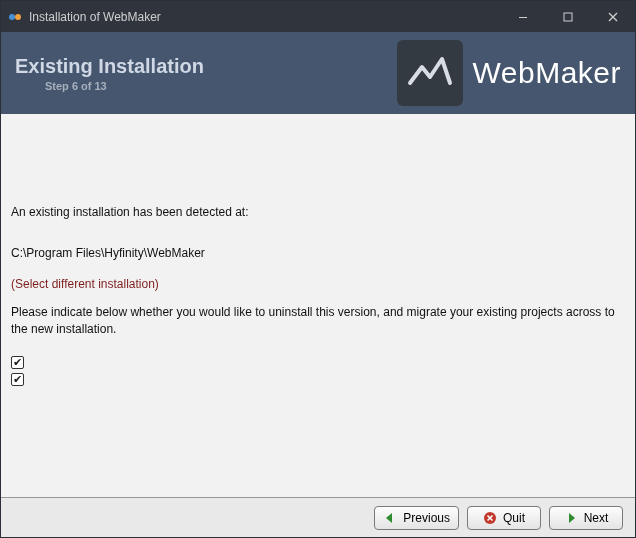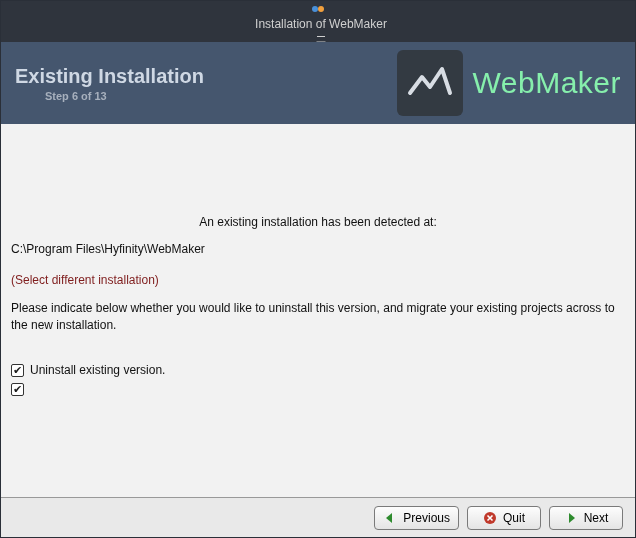--- a/index.html
+++ b/index.html
@@ -13,27 +13,26 @@
   }
   .window {
     width: 636px;
     height: 538px;
     border: 1px solid #2a2f38;
     background: #f2f2f2;
     display: flex;
     flex-direction: column;
   }
   .titlebar {
-    height: 41px;
+    height: 31px;
     background: #2f343d;
     color: #d0d0d0;
     display: flex;
     align-items: center;
     padding-left: 6px;
-    flex-direction: column;
   }
   .titlebar-icon {
     width: 16px; height: 16px;
     margin-right: 6px;
     display: inline-flex;
     align-items: center;
     justify-content: center;
   }
   .titlebar-title { font-size: 12px; flex: 1; }
   .winbtn {
@@ -67,46 +66,46 @@
   .brand {
     display: flex; align-items: center; gap: 10px;
   }
   .brand-badge {
     width: 66px; height: 66px;
     background: #333a42;
     border-radius: 6px;
     display:flex; align-items:center; justify-content:center;
   }
   .brand-text {
-    color: #86efac;
+    color: #ffffff;
     font-size: 30px;
     letter-spacing: 0.5px;
   }
 
   .content {
     flex:1;
     padding: 10px 10px 4px 10px;
     background: #f2f2f2;
     color: #111;
     font-size: 12px;
     line-height: 1.4;
     display:flex;
     flex-direction: column;
   }
   .content .spacer-top { height: 80px; }
-  .para { margin-bottom: 10px; text-align: center; }
+  .para { margin-bottom: 24px; }
   .path { margin-bottom: 14px; }
   .link {
     color: #7f1d1d;
     text-decoration: none;
     display:inline-block;
     margin-bottom: 12px;
     cursor: default;
   }
-  .instruct { margin-bottom: 28px; }
+  .instruct { margin-bottom: 18px; }
   .check-row {
     display:flex; align-items:center; gap:6px;
     margin-bottom:4px;
   }
   .check {
     width:13px; height:13px;
     border:1px solid #333;
     background:#fff;
     display:flex; align-items:center; justify-content:center;
     font-size:11px; line-height:1;
@@ -185,21 +184,20 @@
 
   <div class="content">
     <div class="spacer-top"></div>
     <div class="para">An existing installation has been detected at:</div>
     <div class="path">C:\Program Files\Hyfinity\WebMaker</div>
     <a class="link">(Select different installation)</a>
     <div class="instruct">Please indicate below whether you would like to uninstall this version, and migrate your existing projects across to the new installation.</div>
 
     <div class="check-row">
       <span class="check">✔</span>
-      <span>Uninstall existing version.</span>
     </div>
     <div class="check-row">
       <span class="check">✔</span>
     </div>
   </div>
 
   <div class="footer">
     <div class="btn">
       <span class="btn-icon">
         <svg width="14" height="14" viewBox="0 0 14 14">

